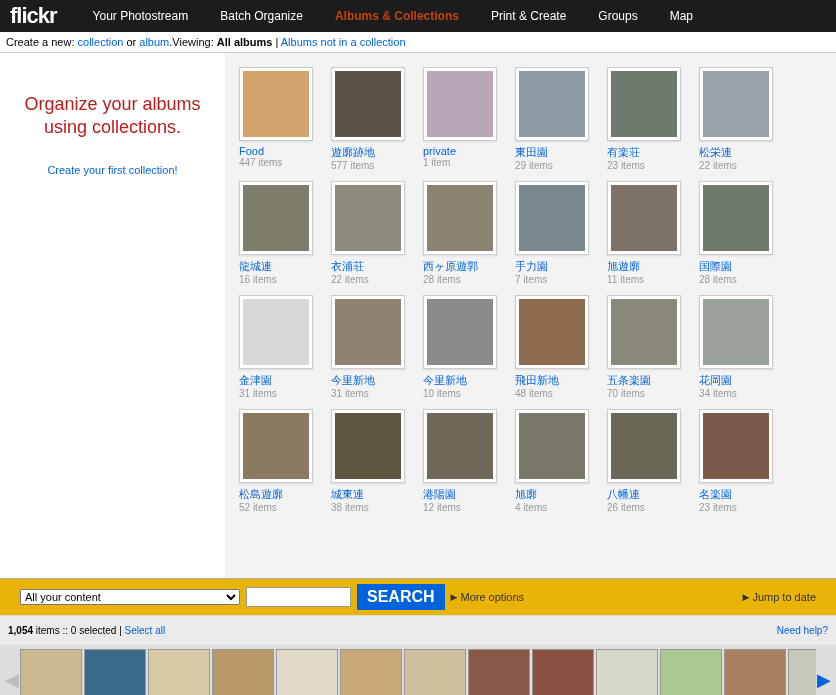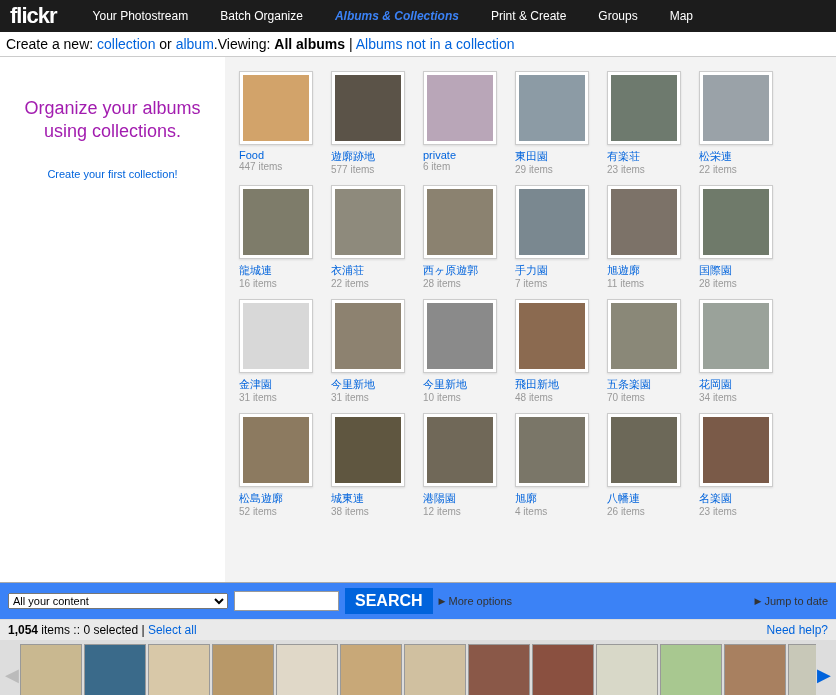--- a/index.html
+++ b/index.html
@@ -3,51 +3,51 @@
 <meta charset="utf-8">
 <style>
 * { box-sizing: border-box; margin: 0; padding: 0; }
 body { font-family: Arial, Helvetica, sans-serif; font-size: 12px; background: #fff; width: 836px; height: 695px; overflow: hidden; }
 a { color: #0063dc; text-decoration: none; cursor: pointer; }
 
 .topnav { background: #1c1c1c; height: 30px; display: flex; align-items: center; padding: 16px 10px; }
 .logo { color: #fff; font-size: 22px; font-weight: bold; margin-right: 20px; letter-spacing: -1px; }
 .nav-tabs { display: flex; height: 100%; }
 .nav-tab { color: #fff; padding: 0 16px; display: flex; align-items: center; font-size: 12px; cursor: pointer; }
-.nav-tab.active { background: #fff; color: #3b82f6; font-weight: bold; font-style: italic; }
-
-.subbar { display: flex; padding: 4px 6px; font-size: 14px; border-bottom: 1px solid #ccc; }
+.nav-tab.active { background: #fff; color: #c2410c; font-weight: bold; }
+
+.subbar { display: flex; padding: 4px 6px; font-size: 11px; border-bottom: 1px solid #ccc; }
 .subbar .left { flex: 0 0 auto; }
 .subbar .mid { flex: 1; }
 
 .main { display: flex; height: 525px; }
 .sidebar { width: 225px; padding: 40px 18px 10px 18px; }
-.sidebar h2 { font-size: 18px; font-weight: normal; color: #a21caf; text-align: center; line-height: 1.3; margin-bottom: 20px; }
+.sidebar h2 { font-size: 18px; font-weight: normal; color: #b91c1c; text-align: center; line-height: 1.3; margin-bottom: 20px; }
 .tips { list-style: disc; padding-left: 18px; color: #999; font-size: 10px; line-height: 1.6; }
 .tips li { margin-bottom: 6px; }
 .create-link { text-align: center; margin-top: 24px; font-size: 11px; }
 
 .albums-area { flex: 1; background: #f3f3f3; padding: 14px 0 14px 14px; overflow-y: auto; }
 .album-grid { display: flex; flex-wrap: wrap; gap: 10px 14px; }
 .album { width: 78px; }
 .thumb { width: 74px; height: 74px; border: 1px solid #ccc; background: #fff; padding: 3px; display: flex; align-items: center; justify-content: center; box-shadow: 0 1px 2px rgba(0,0,0,0.1); }
 .thumb-inner { width: 100%; height: 100%; background: #8a7560; }
 .album-title { color: #0063dc; font-size: 11px; margin-top: 4px; white-space: nowrap; overflow: hidden; text-overflow: ellipsis; cursor: pointer; }
 .album-count { color: #999; font-size: 10px; }
 
 .bottom { border-top: 1px solid #aaa; background: #eaeaea; }
-.bottom-ctrl { display: flex; align-items: center; padding: 5px 8px; gap: 6px; background: #3b82f6; border-bottom: 1px solid #ddd; }
+.bottom-ctrl { display: flex; align-items: center; padding: 5px 20px; gap: 6px; background: #eab308; border-bottom: 1px solid #ddd; }
 .bottom-ctrl select { font-size: 11px; width: 220px; }
 .bottom-ctrl input[type=text] { width: 105px; height: 20px; border: 1px solid #999; font-size: 11px; padding: 0 4px; }
 .search-btn { background: #0063dc; color: #fff; border: none; padding: 4px 10px; font-size: 16px; font-weight: bold; cursor: pointer; }
 .more-opts, .jump-date { font-size: 11px; color: #333; cursor: pointer; display: flex; align-items: center; gap: 3px; }
 .spacer { flex: 1; }
 .tri { font-size: 9px; }
 
-.status { font-size: 12px; padding: 3px 8px; display: flex; }
+.status { font-size: 10px; padding: 9px 8px; display: flex; }
 .status .help { margin-left: auto; }
 
 .strip { display: flex; align-items: center; padding: 2px 4px; background: #ddd; height: 70px; }
 .strip-arrow { width: 16px; text-align: center; cursor: pointer; color: #0063dc; font-size: 18px; user-select: none; }
 .strip-arrow.disabled { color: #bbb; }
 .strip-thumbs { flex: 1; display: flex; gap: 2px; overflow: hidden; }
 .strip-thumb { width: 62px; height: 62px; border: 1px solid #999; background: #a89070; flex-shrink: 0; }
 </style>
 </head>
 <body>
@@ -95,21 +95,21 @@
             <div class="thumb-inner" style="background:#5b5348"></div>
           </div>
           <div class="album-title">遊廓跡地</div>
           <div class="album-count">577 items</div>
         </div>
         <div class="album">
           <div class="thumb">
             <div class="thumb-inner" style="background:#b9a6b8"></div>
           </div>
           <div class="album-title">private</div>
-          <div class="album-count">6 item</div>
+          <div class="album-count">1 item</div>
         </div>
         <div class="album">
           <div class="thumb">
             <div class="thumb-inner" style="background:#8c9ba5"></div>
           </div>
           <div class="album-title">東田園</div>
           <div class="album-count">29 items</div>
         </div>
         <div class="album">
           <div class="thumb">

